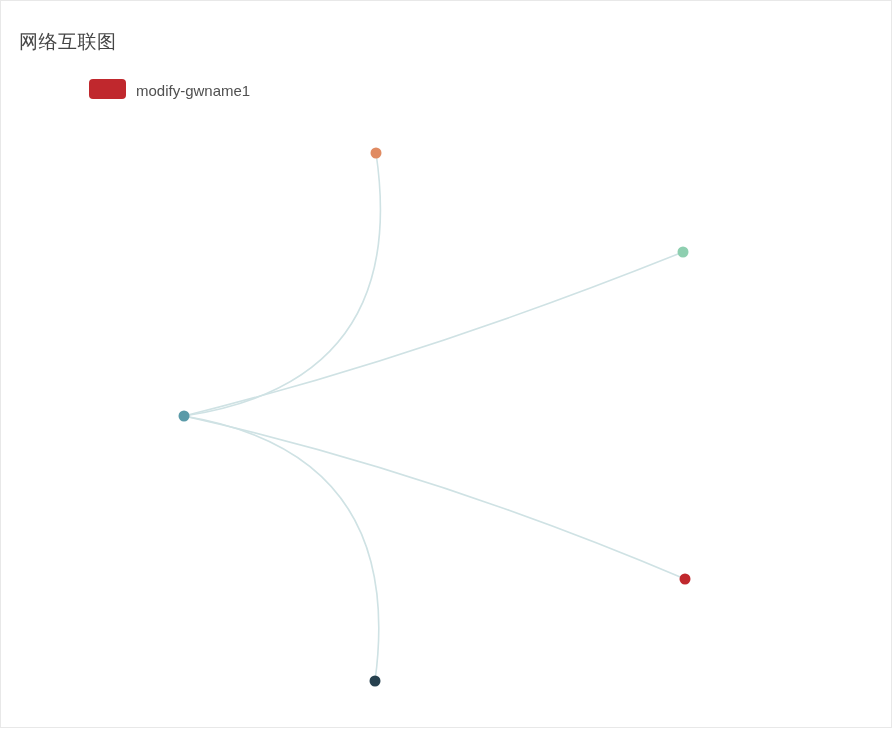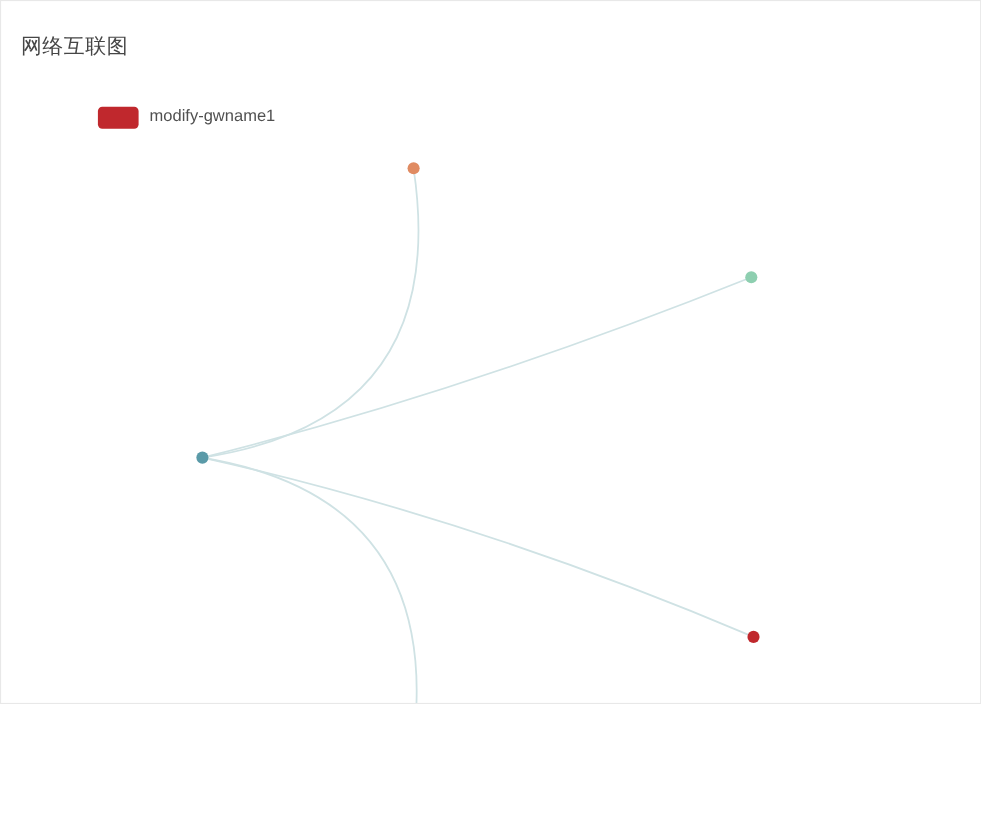--- a/index.html
+++ b/index.html
@@ -6,21 +6,21 @@
     margin: 0;
     padding: 0;
     background: #ffffff;
   }
   body {
     font-family: "Liberation Sans", "DejaVu Sans", sans-serif;
   }
   #app {
     position: relative;
     width: 892px;
-    height: 640px;
+    height: 728px;
     background: #ffffff;
     border: 1px solid #e8e8e8;
     box-sizing: border-box;
     overflow: hidden;
     padding-left: 21px;
   }
   #chart-title {
     position: absolute;
     left: 18px;
     top: 28px;
@@ -35,24 +35,23 @@
     left: 88px;
     top: 76px;
     width: 760px;
     display: flex;
     flex-wrap: wrap;
     align-items: flex-start;
     row-gap: 13px;
   }
   .legend-item {
     display: flex;
-    align-items: flex-start;
+    align-items: flex-end;
     margin-right: 22px;
     height: 22px;
-    margin-top: 20px;
   }
   .legend-swatch {
     width: 37px;
     height: 20px;
     border-radius: 4px;
     flex: none;
   }
   .legend-label {
     margin-left: 10px;
     font-size: 15px;

